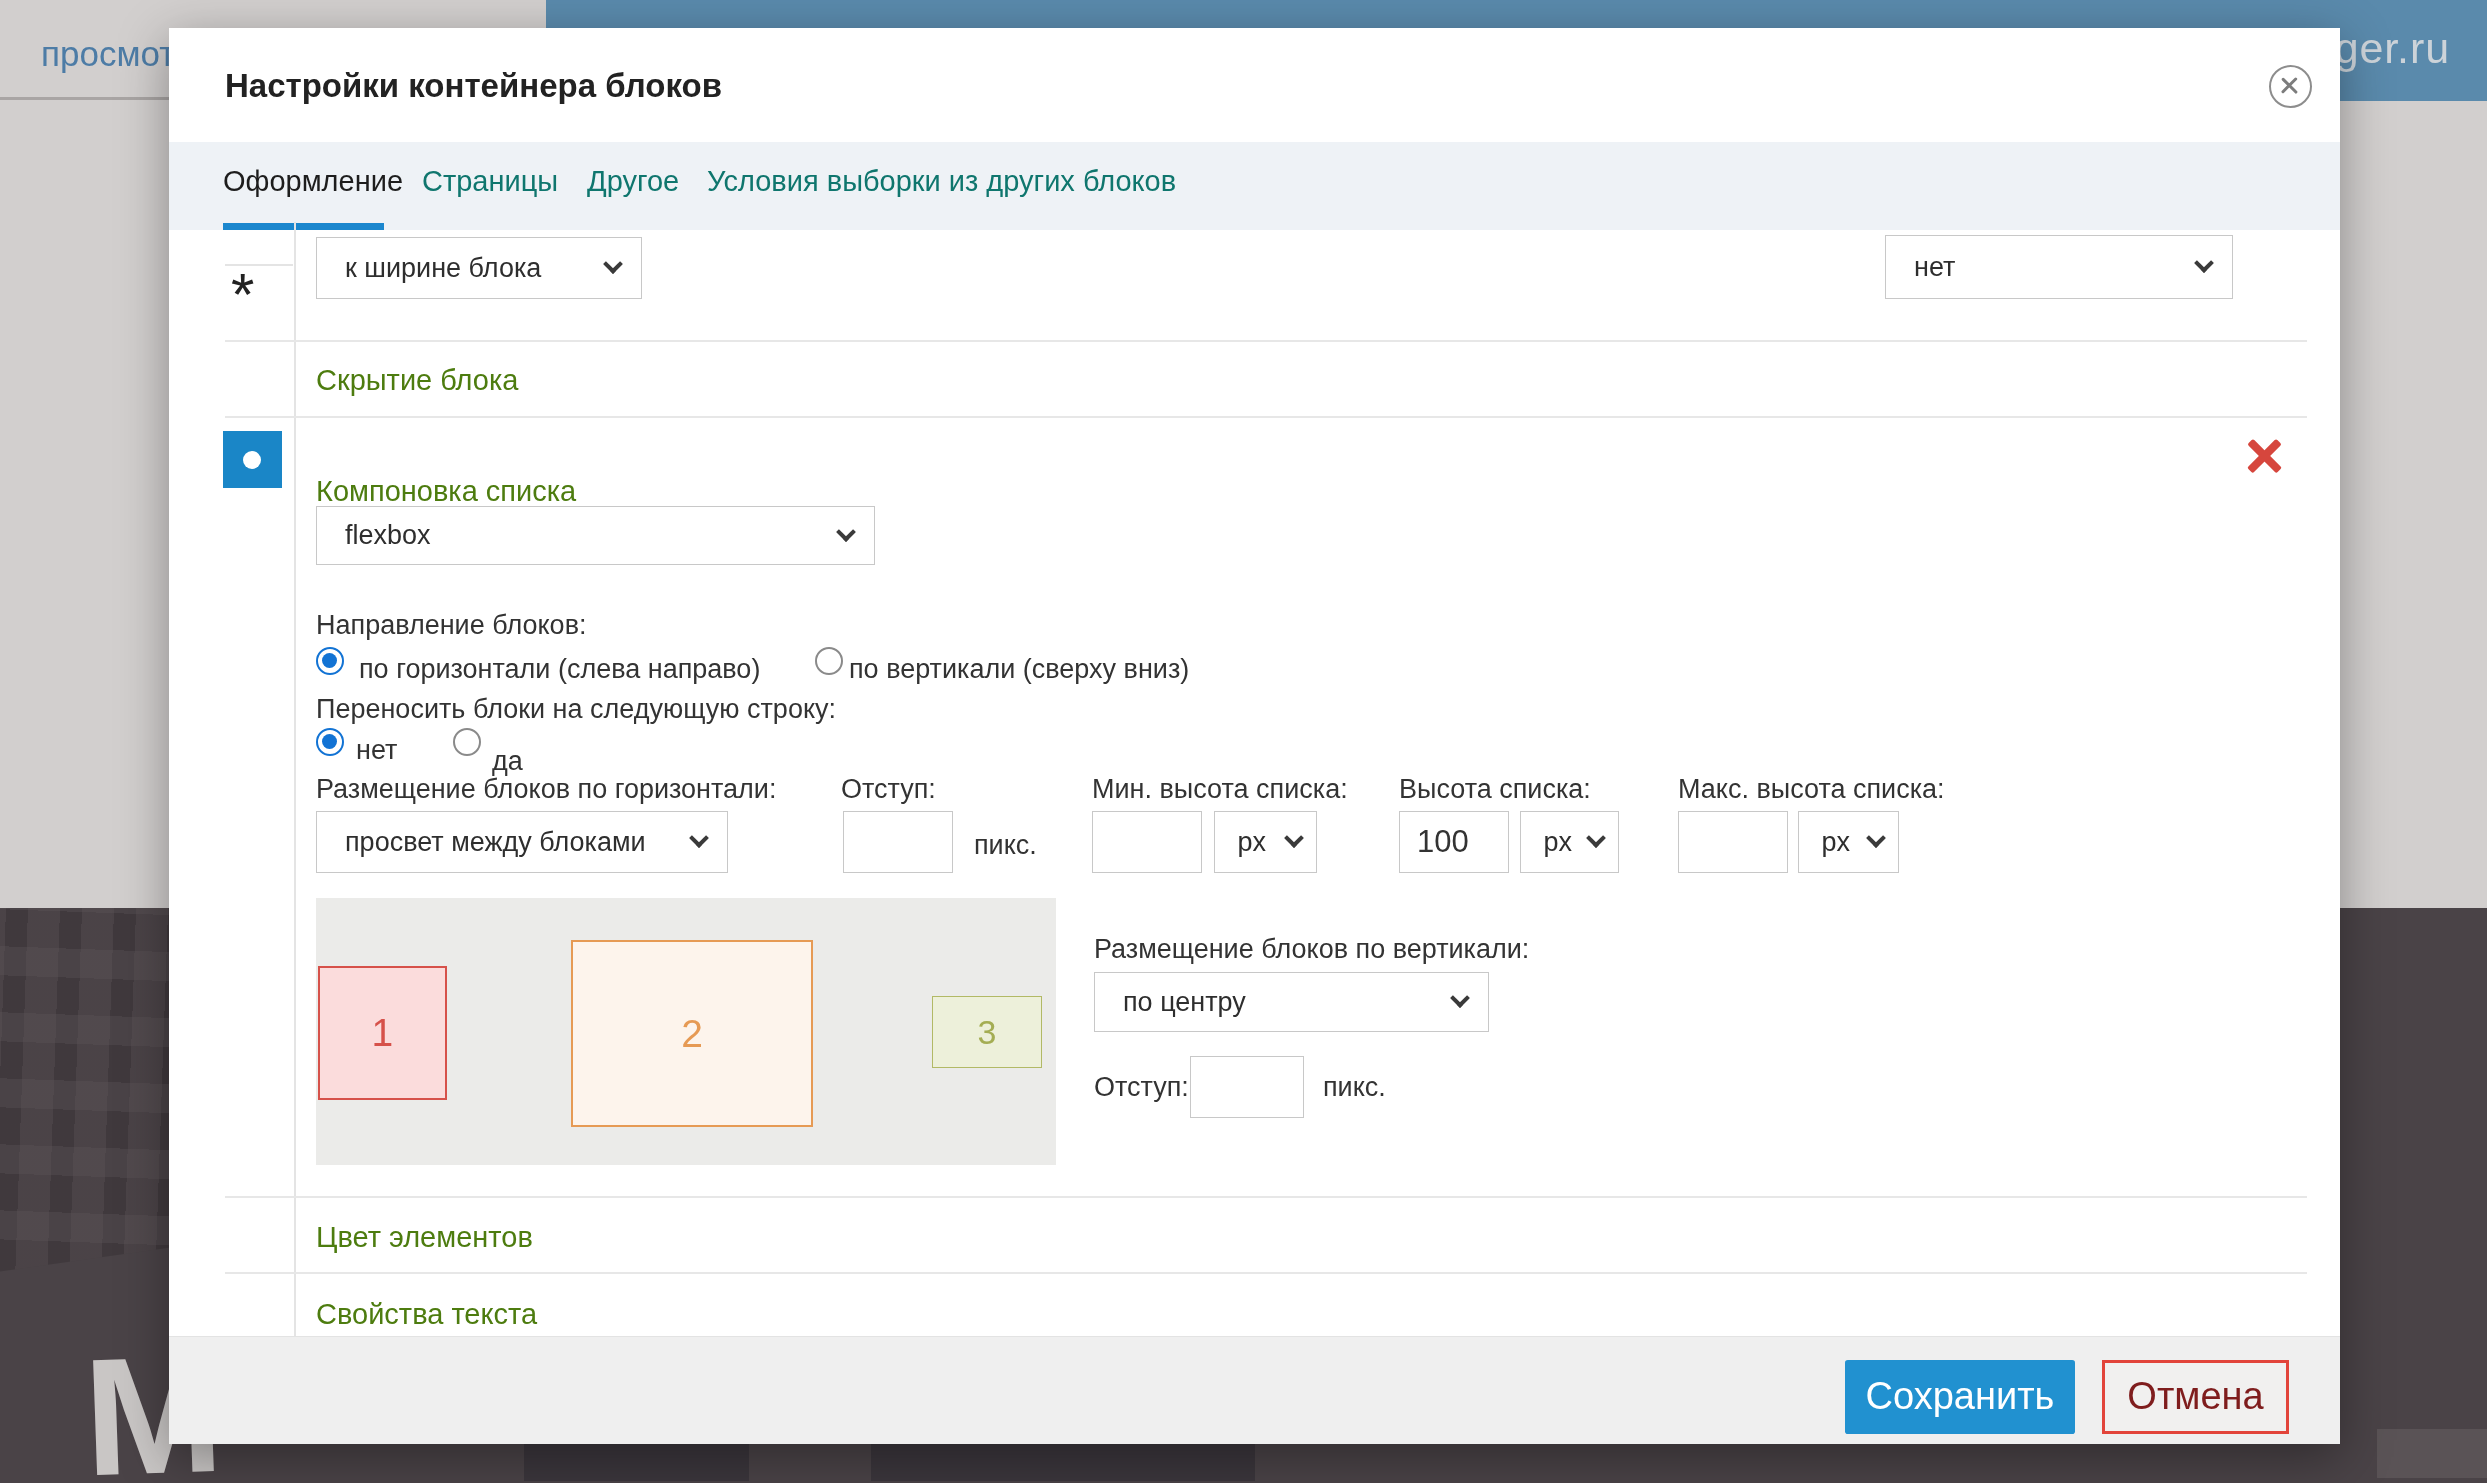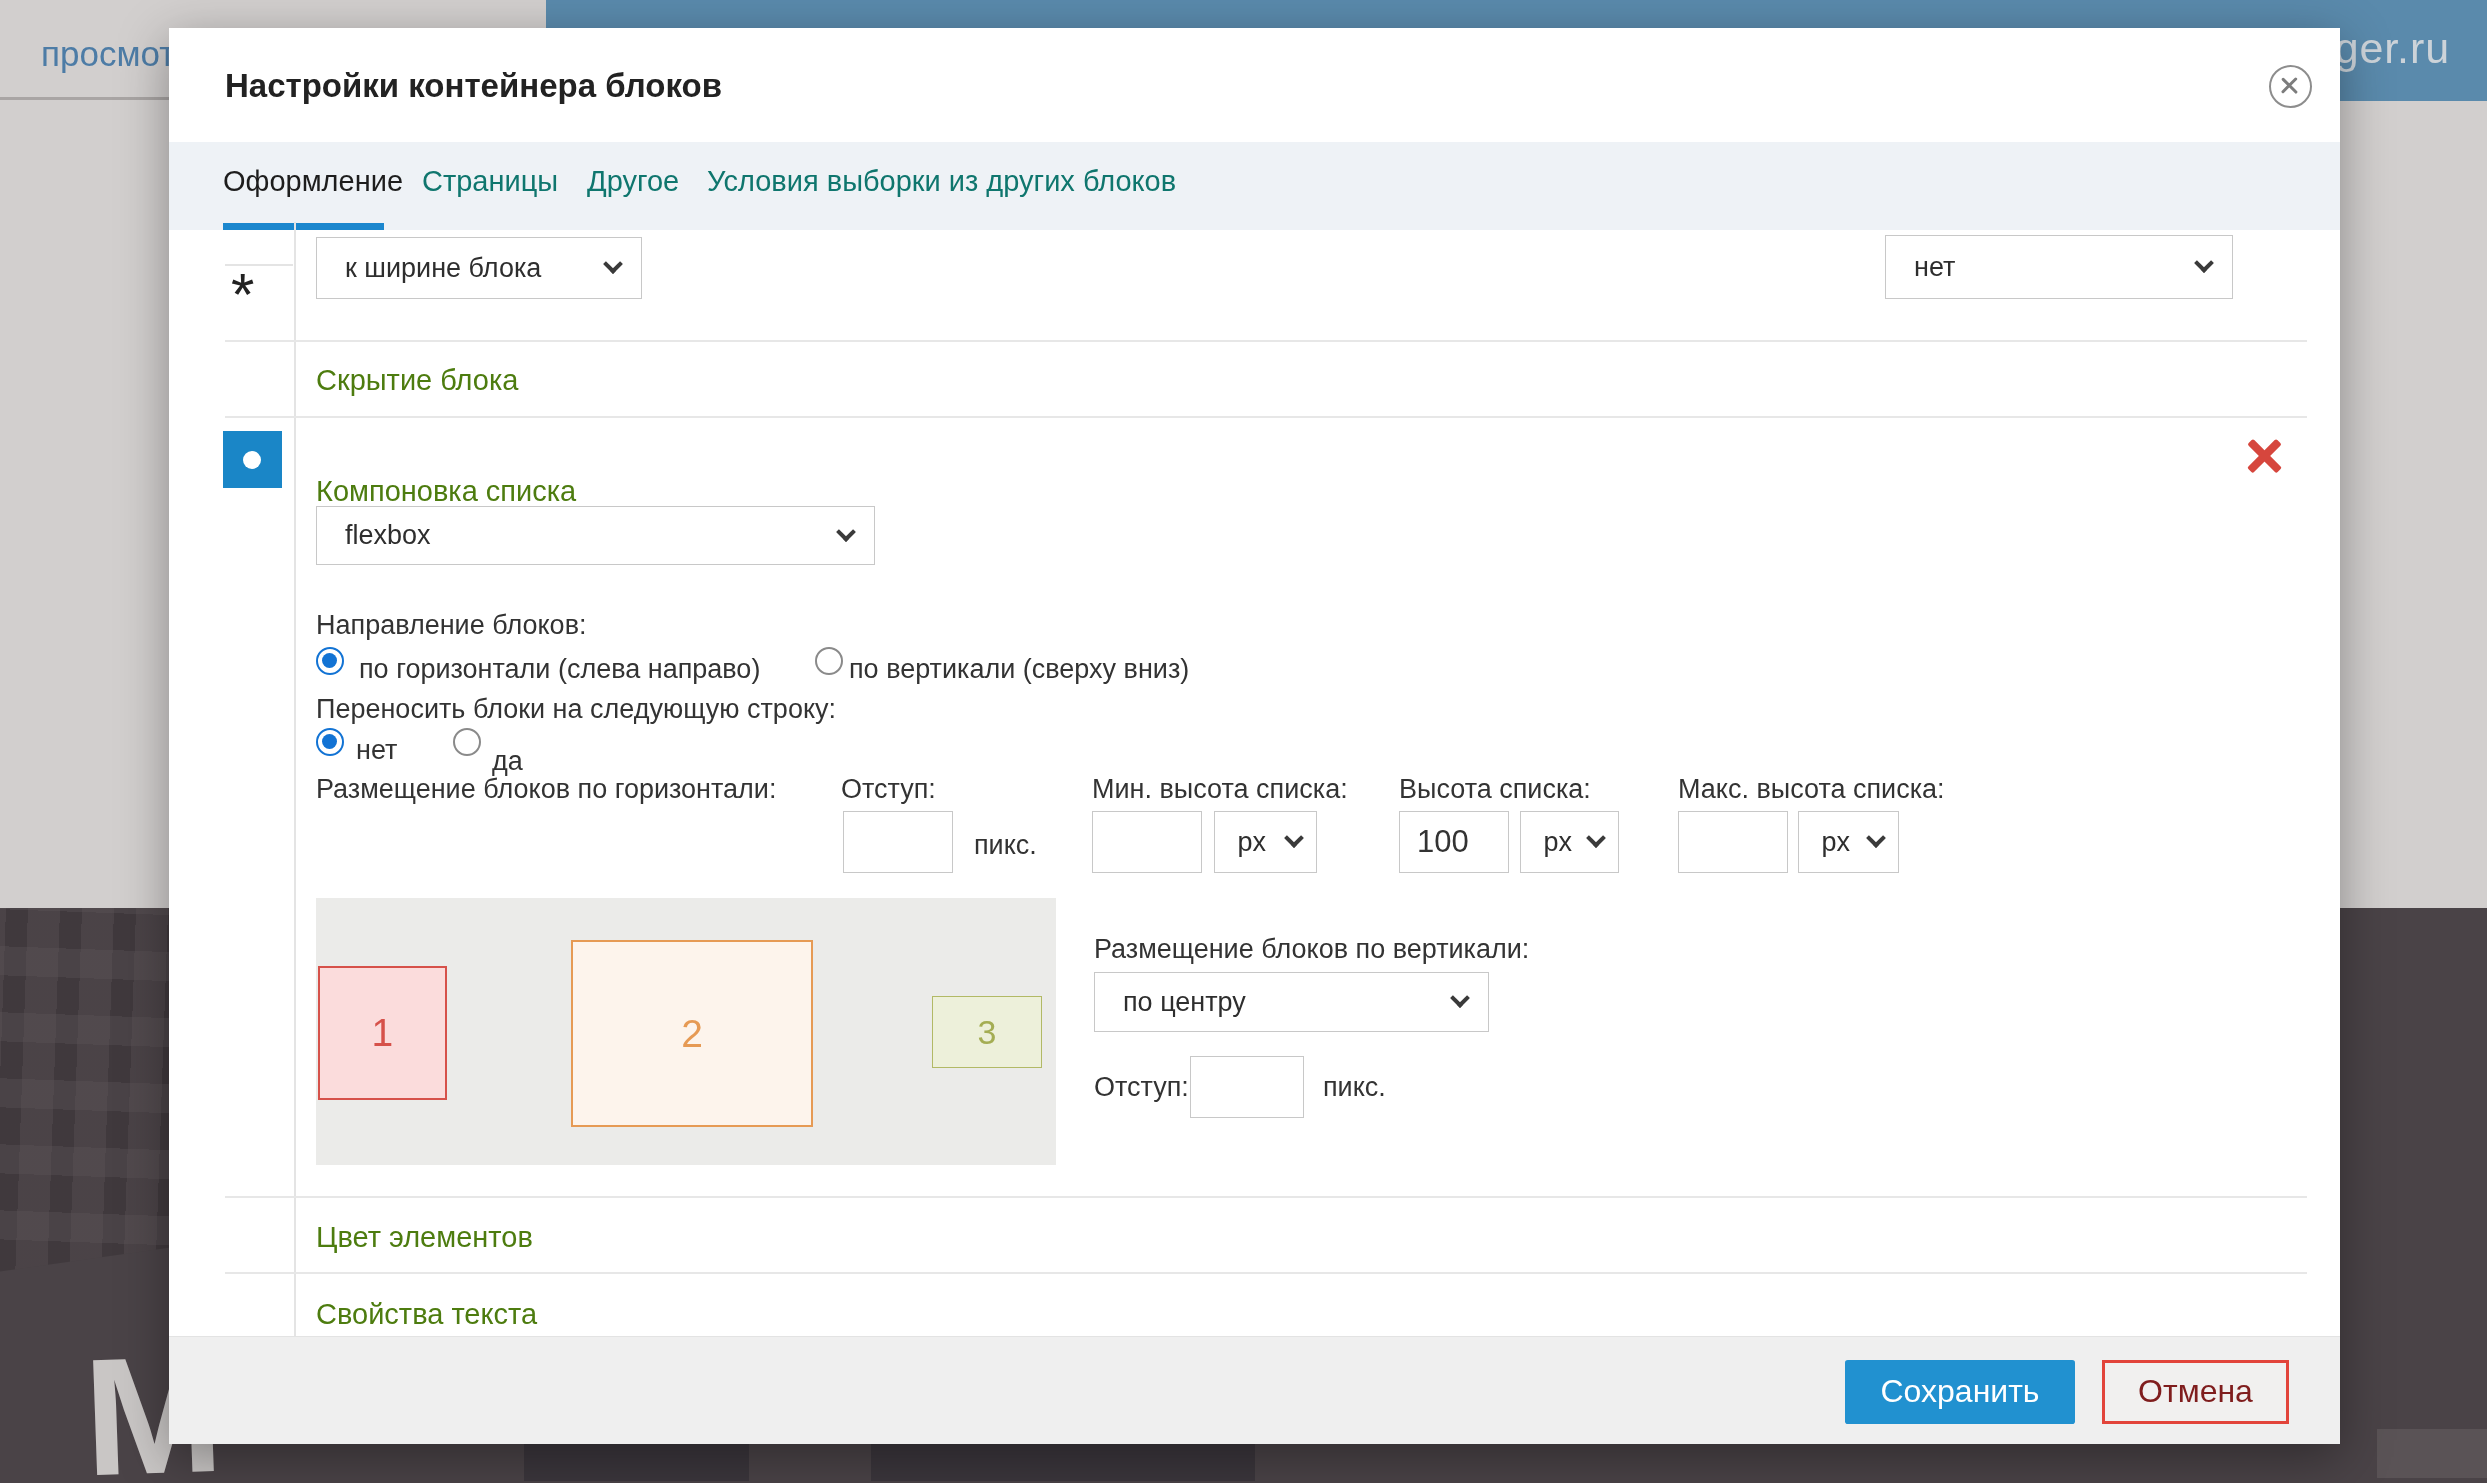--- a/index.html
+++ b/index.html
@@ -73,21 +73,21 @@
   .del-x .xbar.r1{ transform:rotate(45deg); }
   .del-x .xbar.r2{ transform:rotate(-45deg); }
   
   .preview{ position:absolute; left:147px; top:870px; width:740px; height:267px; background:#ebebe9; }
   .pbox{ position:absolute; display:flex; align-items:center; justify-content:center; }
   .pbox1{ left:1.9px; top:68px; width:129px; height:134px; background:#fbdcdc; border:2.8px solid #d6514a; color:#d6514a; font-size:39px; }
   .pbox2{ left:255px; top:42px; width:242px; height:187px; background:#fdf4ec; border:2.8px solid #e69a54; color:#e69a54; font-size:39px; }
   .pbox3{ left:616px; top:98px; width:110px; height:72px; background:#edf0da; border:1.9px solid #b2b966; color:#a4ad53; font-size:34px; }
   
   .footer{ position:absolute; left:0; top:1308px; width:2171px; height:108px; background:#efefef; border-top:0.9px solid #e3e3e3; }
-  .btn{ position:absolute; top:22.5px; height:64px; font-size:32px; cursor:pointer; display:flex; align-items:center; justify-content:center; font-family:"Liberation Sans", sans-serif; }
+  .btn{ position:absolute; top:22.5px; height:74px; font-size:38px; cursor:pointer; display:flex; align-items:center; justify-content:center; font-family:"Liberation Sans", sans-serif; }
   .btn-save{ left:1676px; width:230px; background:#2191d0; color:#fff; border:none; border-radius:2.8px; }
   .btn-cancel{ left:1933px; width:187px; background:#f1f0ef; color:#7f1d1d; border:3.7px solid #e2443a; }
 </style>
 </head>
 <body>
 
 <div class="page">
 
   <a class="bg-link">просмотр</a>
   <div class="bg-topline"></div>
@@ -158,20 +158,24 @@
     <div class="label" style="left:187px; top:707px;">нет</div>
     <span class="radio" style="left:284px; top:700px;"></span>
     <div class="label" style="left:323px; top:707px;margin-top:11px;">да</div>
 
     <div class="label" style="left:147px;  top:746px;">Размещение блоков по горизонтали:</div>
     <div class="label" style="left:672px;  top:746px;">Отступ:</div>
     <div class="label" style="left:923px;  top:746px;">Мин. высота списка:</div>
     <div class="label" style="left:1230px; top:746px;">Высота списка:</div>
     <div class="label" style="left:1509px; top:746px;">Макс. высота списка:</div>
 
+    <div class="sel" style="left:147px; top:783px; width:412px; height:62px;">
+      <span class="val">просвет между блоками</span>
+      <span class="chev"></span>
+    </div>
     <input class="inp" style="left: 674px; top: 783px; width: 110px; height: 62px;" value="">
     <div class="label" style="left:805px; top:802px;">пикс.</div>
     <input class="inp" style="left: 923px; top: 783px; width: 110px; height: 62px;" value="">
     <div class="sel" style="left:1045px; top:783px; width:103px; height:62px; padding:0 15px 0 22.5px;">
       <span class="val">px</span>
       <span class="chev"></span>
     </div>
     <input class="inp" style="left: 1230px; top: 783px; width: 110px; height: 62px;" value="100">
     <div class="sel" style="left:1351px; top:783px; width:99px; height:62px; padding:0 15px 0 22.5px;">
       <span class="val">px</span>

